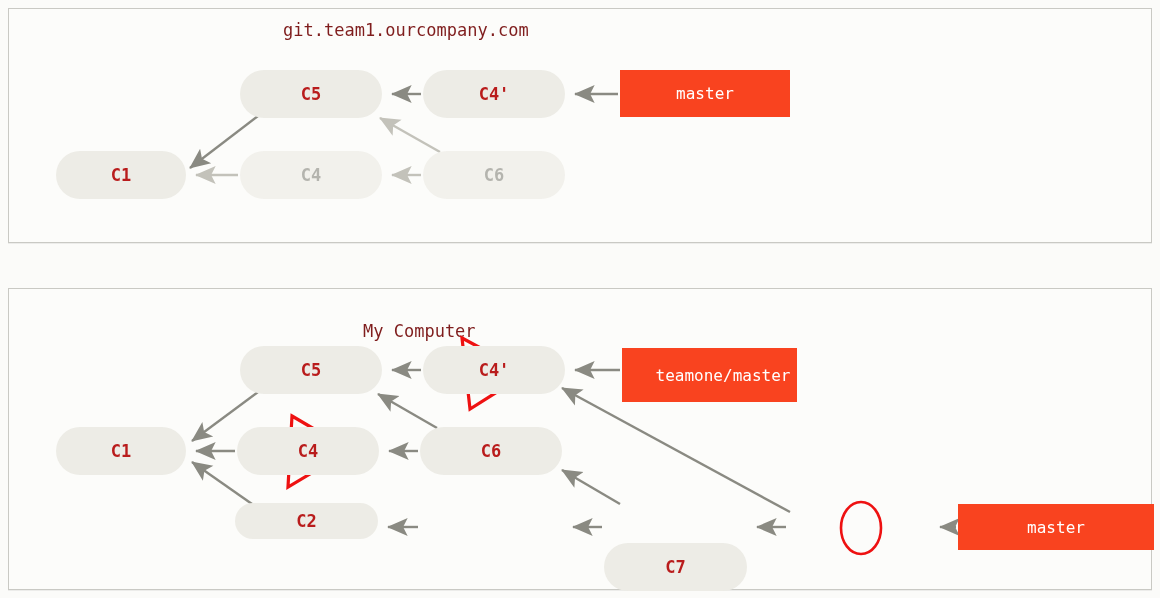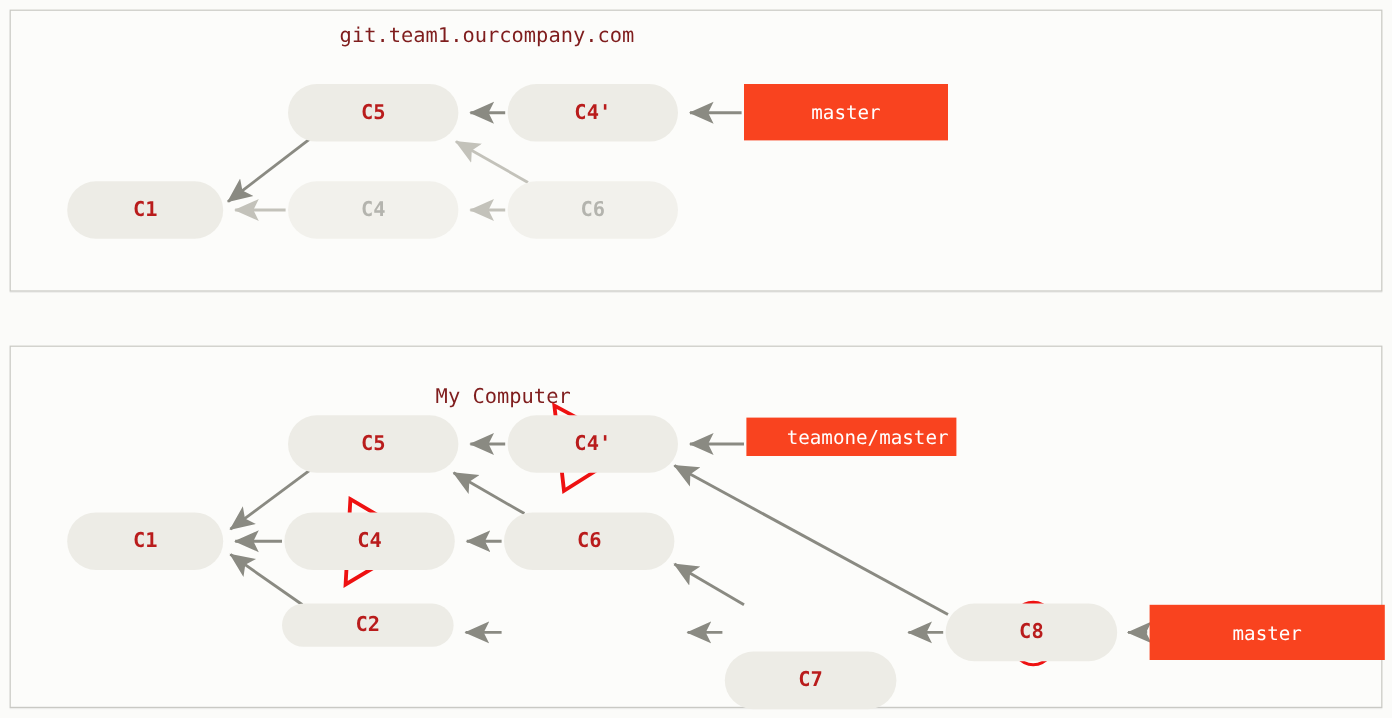--- a/index.html
+++ b/index.html
@@ -194,18 +194,17 @@
 
   <div class="reflabel" style="left:620px; top:70px; width:170px; height:47px;">master</div>
 
   <div class="node" style="left:56px; top:427px; width:130px; height:48px;">C1</div>
   <div class="node" style="left:237px; top:427px; width:142px; height:48px;">C4</div>
   <div class="node" style="left:420px; top:427px; width:142px; height:48px;">C6</div>
   <div class="node" style="left:240px; top:346px; width:142px; height:48px;">C5</div>
   <div class="node" style="left:423px; top:346px; width:142px; height:48px;">C4'</div>
   <div class="node" style="left:235px; top:503px; width:143px; height:36px;">C2</div>
   <div class="node" style="left:604px; top:503px; width:143px; height:48px;margin-top:40px;">C7</div>
-  <div class="node" style="left:788px; top:503px; width:143px; height:48px;">C8</div>
-
-  <div class="reflabel" style="left:622px; top:348px; width:175px; height:32px;padding-left:27px;">teamone/master</div>
+
+  <div class="reflabel" style="left:622px; top:348px; width:175px; height:54px;padding-left:27px;">teamone/master</div>
   <div class="reflabel" style="left:958px; top:504px; width:196px; height:46px;">master</div>
 
 </div>
 
 </body></html>

